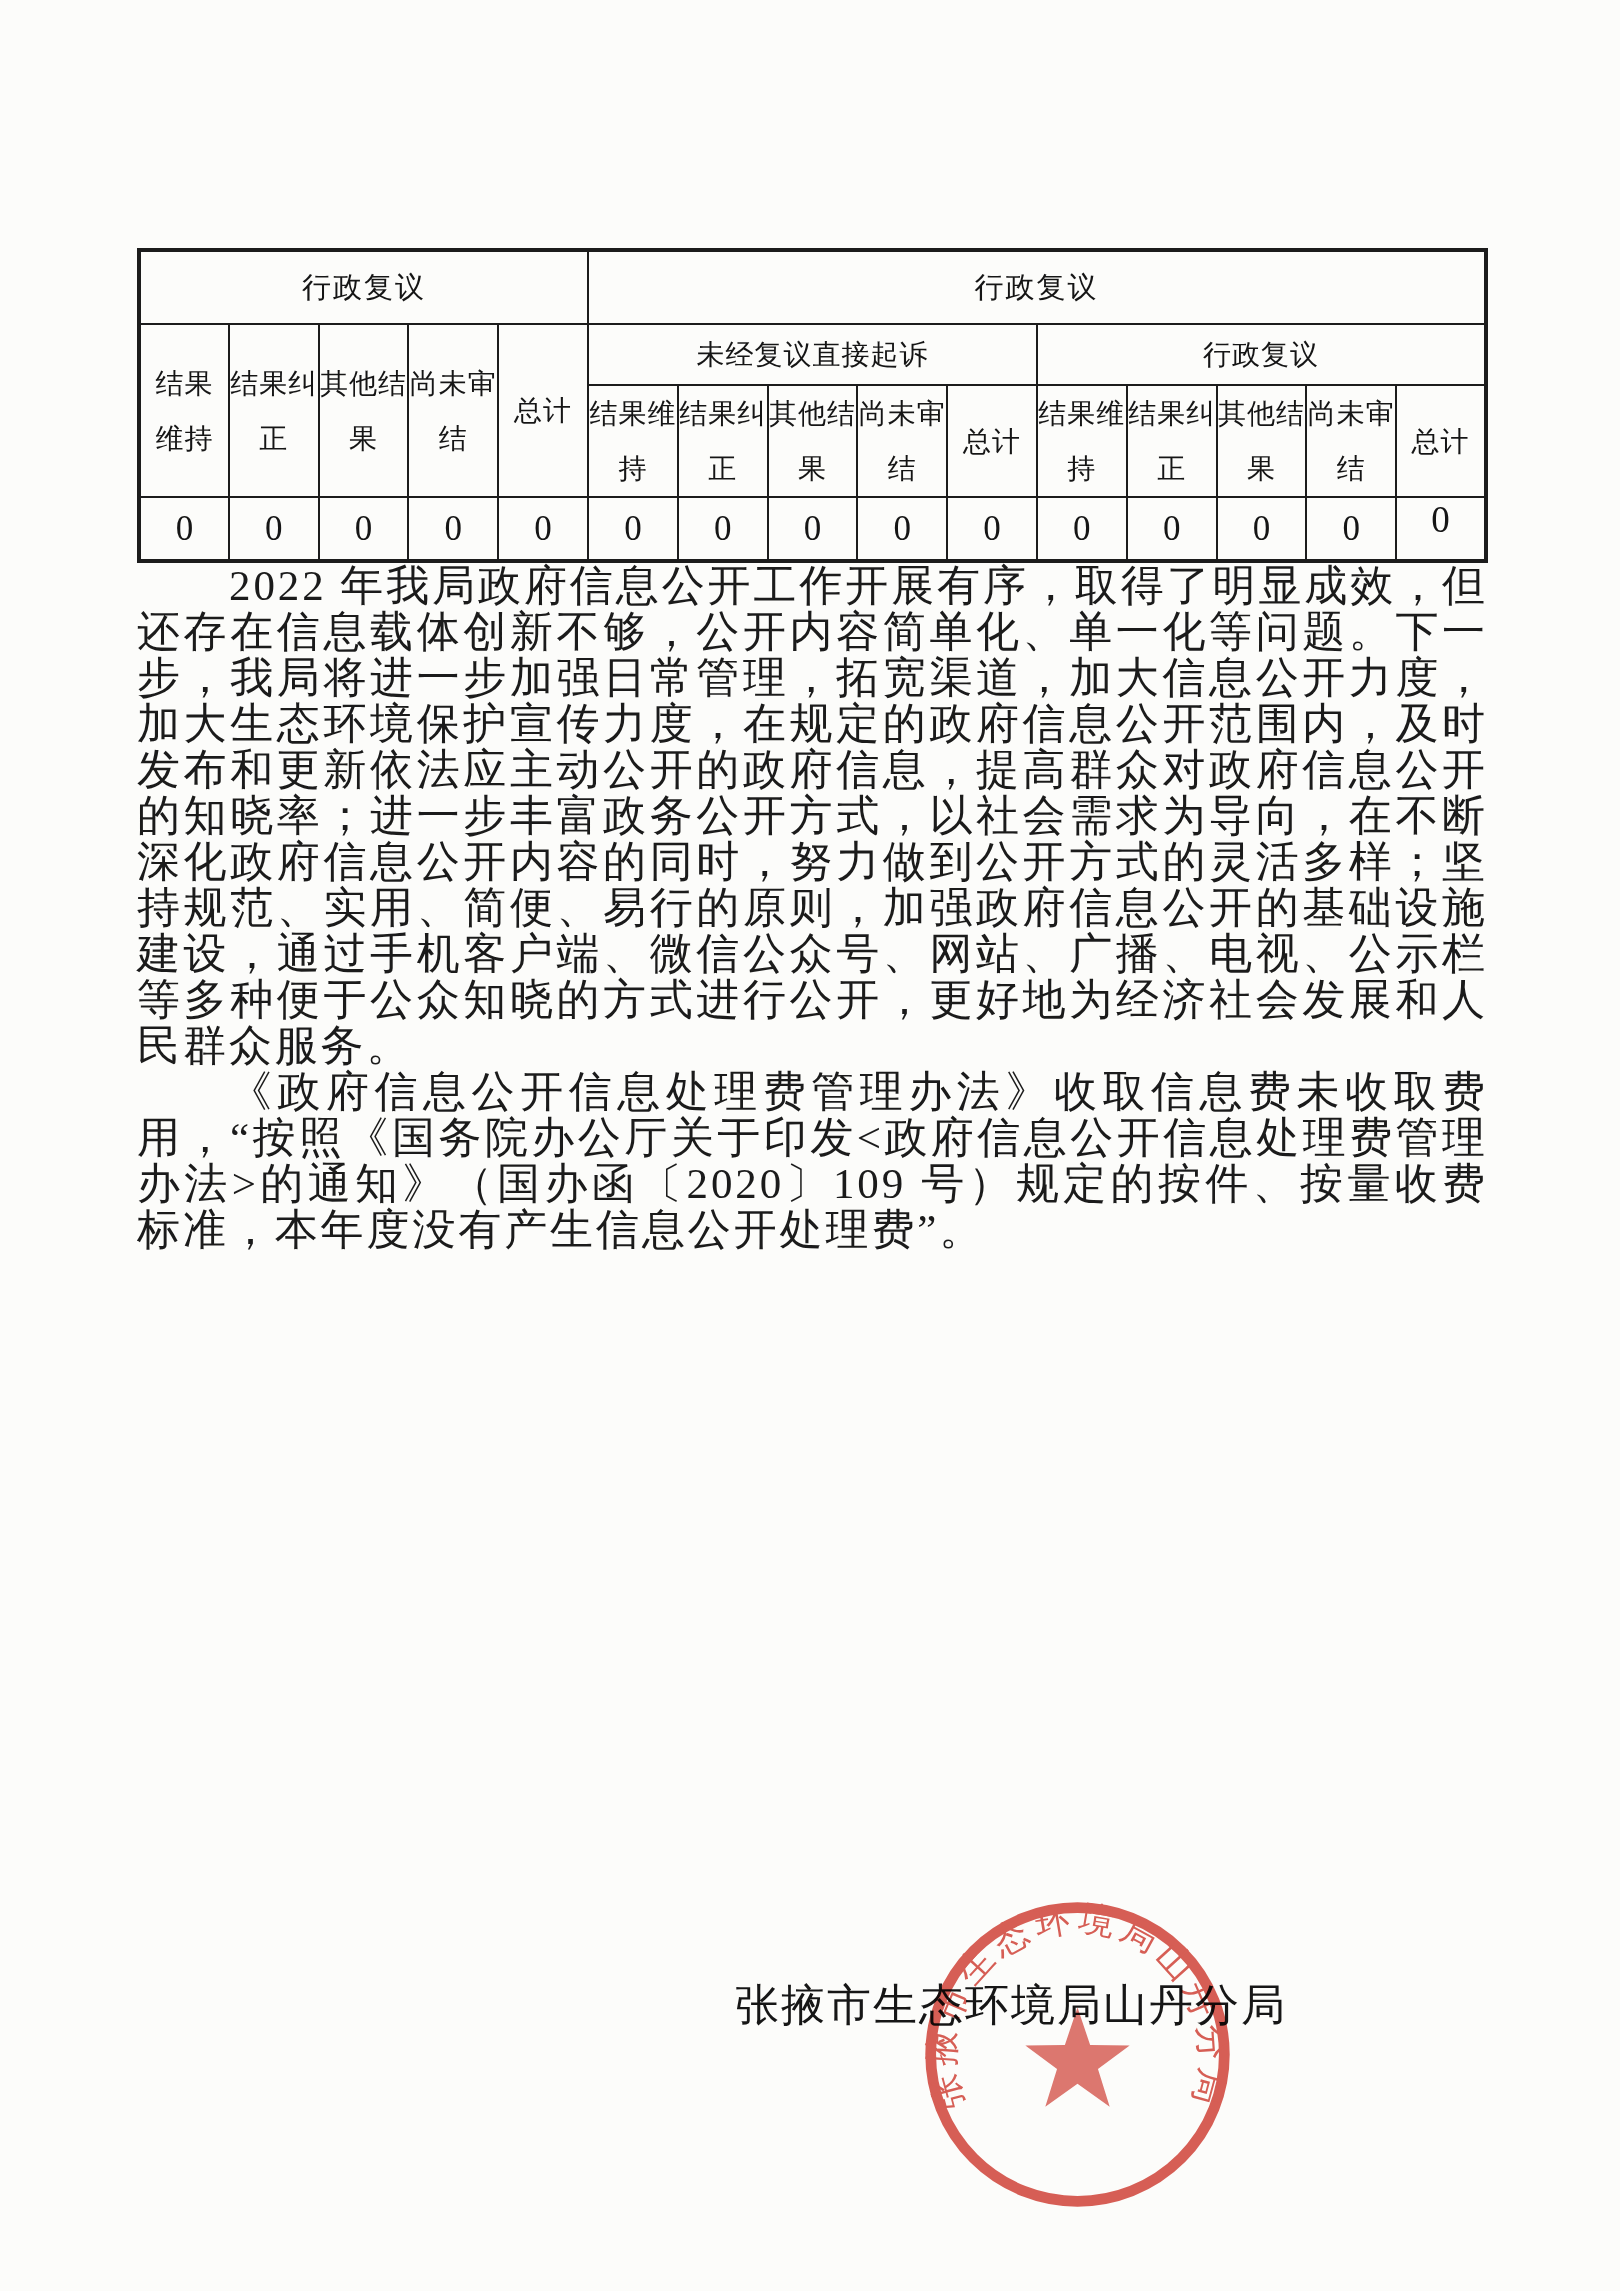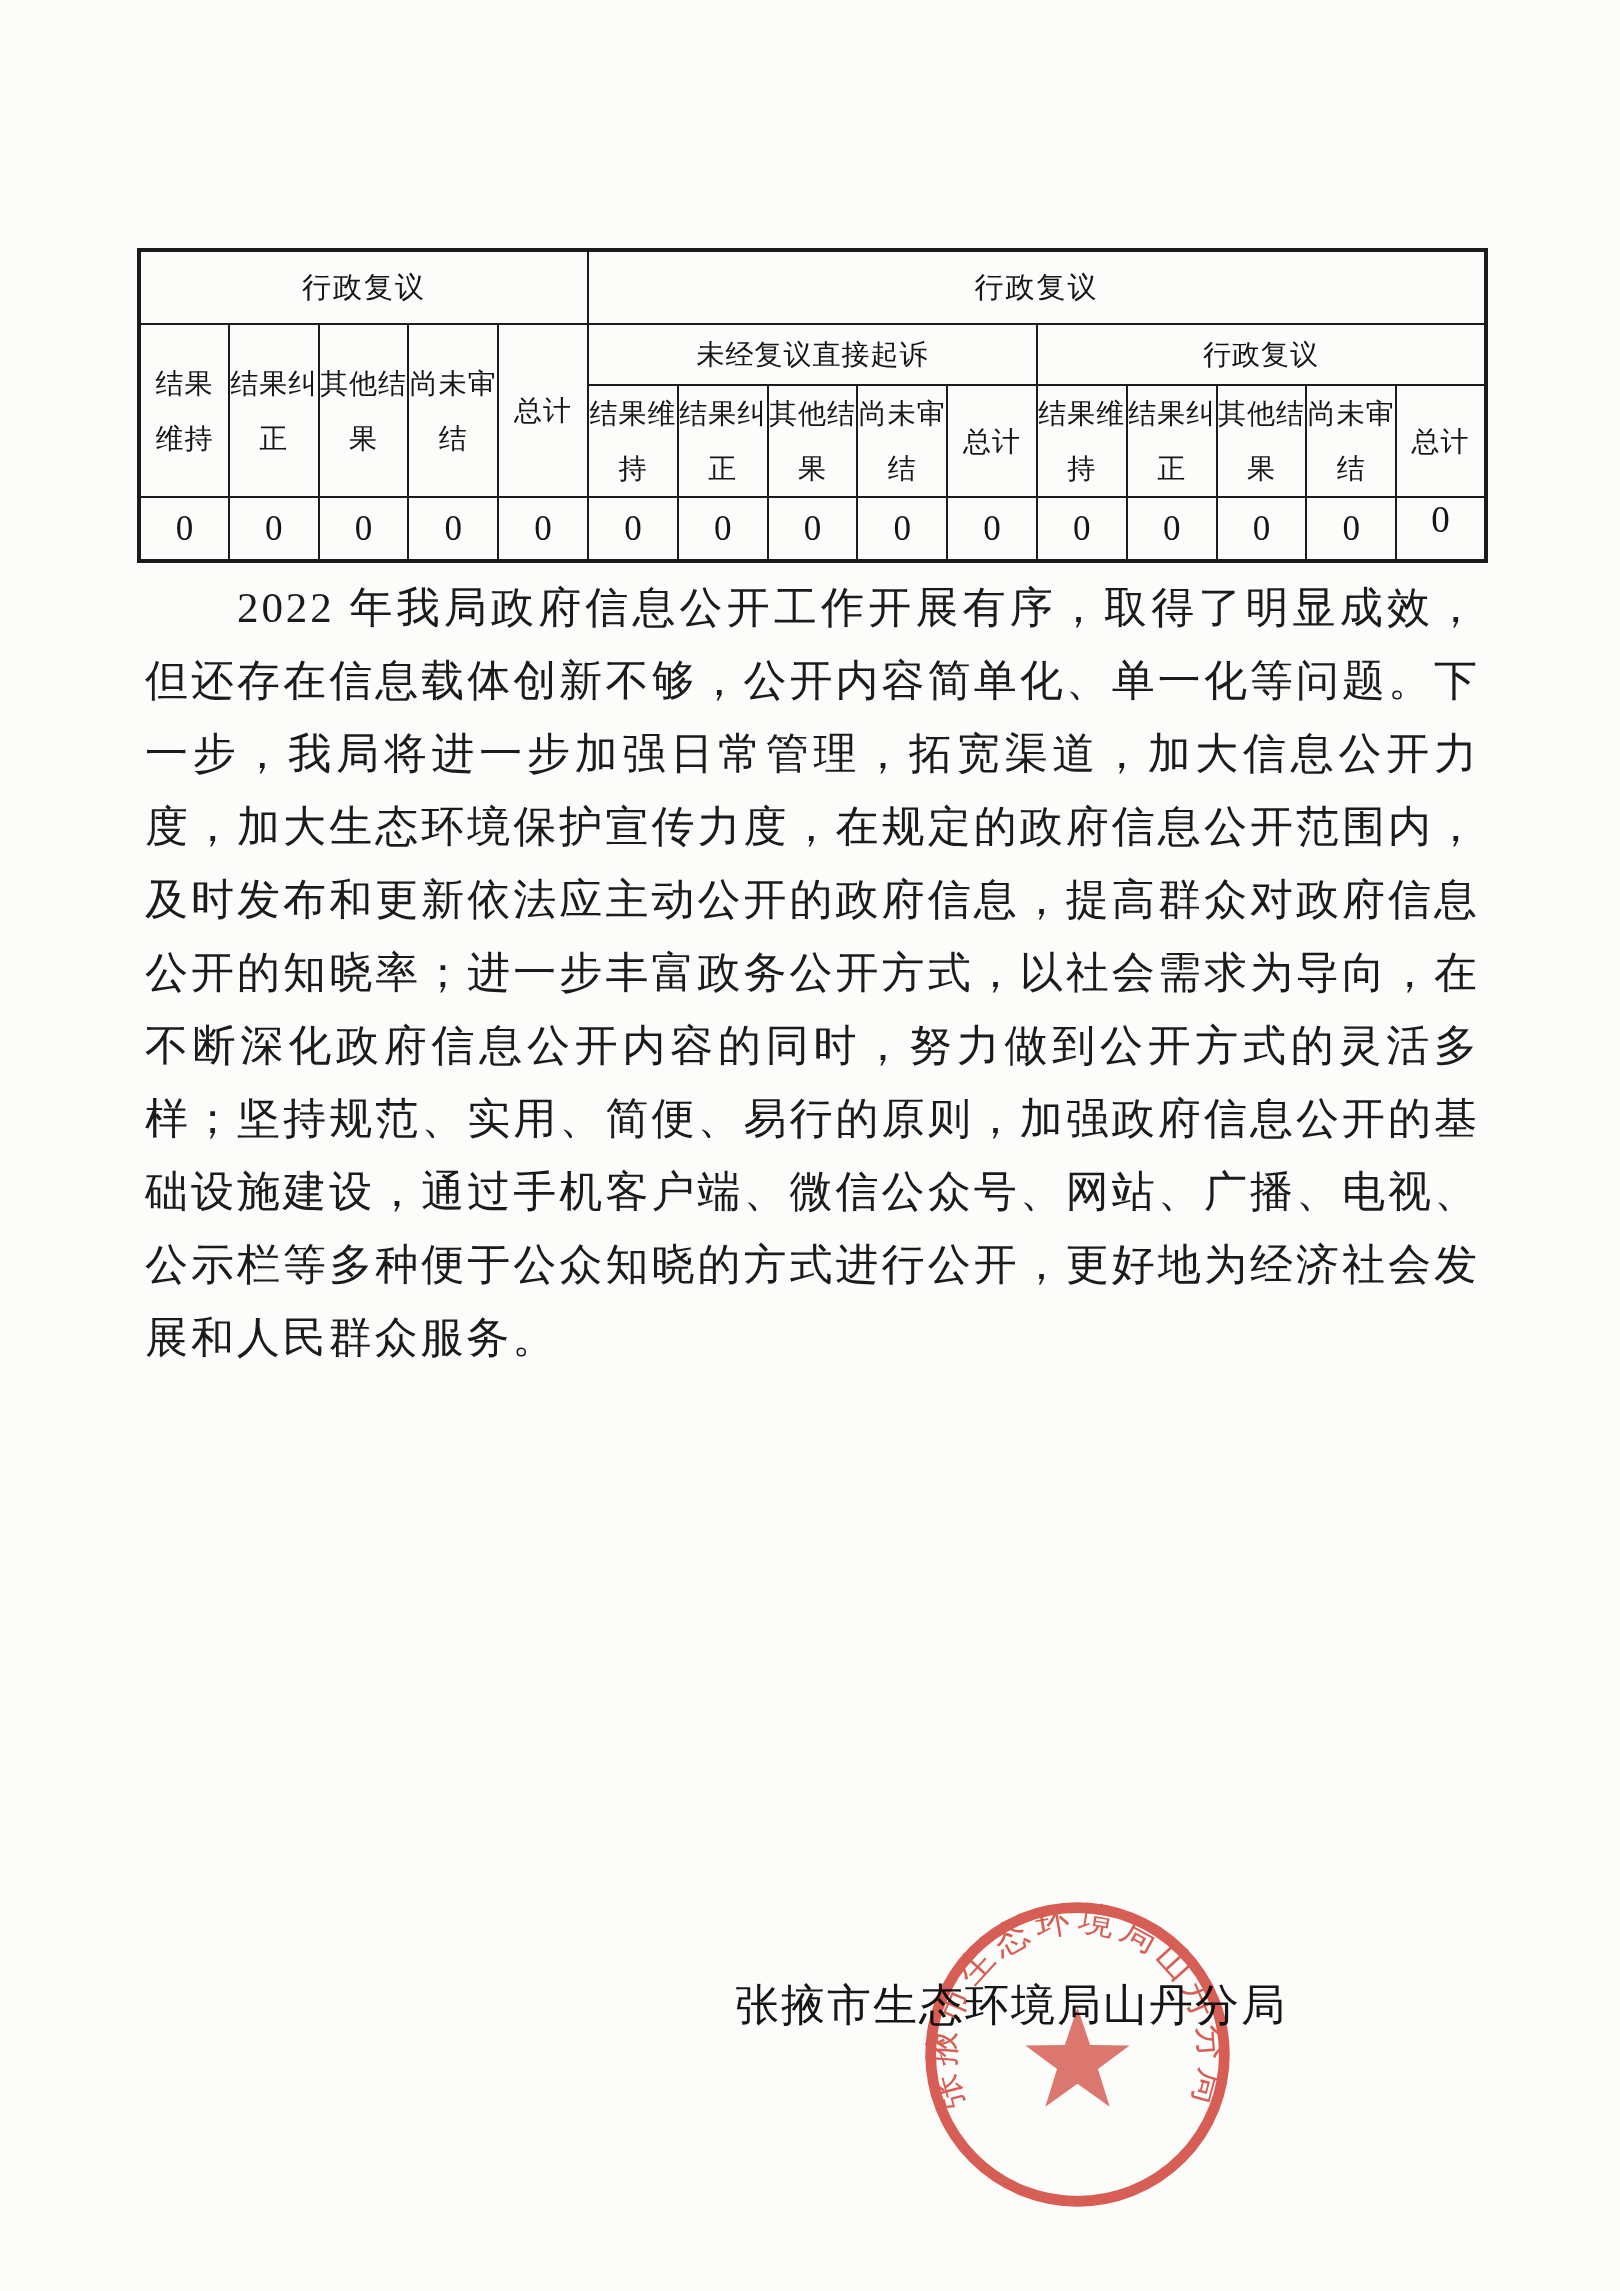--- a/index.html
+++ b/index.html
@@ -34,22 +34,22 @@
   th.group   { height:71px;  font-size:29px; letter-spacing:2px; }
   th.subgrp  { height:59px;  font-size:28px; letter-spacing:1px; }
   th.leaf    { height:110px; font-size:28px; line-height:55px; letter-spacing:1px;
                padding:0 15.7px; word-break:break-all; }
   th.leafTall{ font-size:28px; line-height:55px; letter-spacing:1px;
                padding:0 15.7px; word-break:break-all; }
   td.val     { height:61px; font-size:35px; }
   td.val-raised { vertical-align:top; padding-top:2px; font-size:37px; }
 
   .para {
-    font-size:43px; line-height:73px; letter-spacing:2.9px;
-    text-align:justify; text-indent:92px; margin:8px;
+    font-size:43px; line-height:46px; letter-spacing:2.9px;
+    text-align:justify; text-indent:92px; margin:0;
     color:#1b1b1b;
   }
   .sign-org {
     position:absolute; left:735px; top:1976px;
     font-size:44px; letter-spacing:2px; color:#161616; white-space:nowrap;
   }
   .sign-date {
     position:absolute; left:880px; top:2045px;
     font-size:43px; letter-spacing:2.9px; color:#161616; white-space:nowrap;
   }
@@ -107,20 +107,21 @@
         <td class="val">0</td>
         <td class="val">0</td>
         <td class="val">0</td>
         <td class="val val-raised">0</td>
       </tr>
     </tbody>
       </table>
 
     <p class="para">2022 年我局政府信息公开工作开展有序，取得了明显成效，但还存在信息载体创新不够，公开内容简单化、单一化等问题。下一步，我局将进一步加强日常管理，拓宽渠道，加大信息公开力度，加大生态环境保护宣传力度，在规定的政府信息公开范围内，及时发布和更新依法应主动公开的政府信息，提高群众对政府信息公开的知晓率；进一步丰富政务公开方式，以社会需求为导向，在不断深化政府信息公开内容的同时，努力做到公开方式的灵活多样；坚持规范、实用、简便、易行的原则，加强政府信息公开的基础设施建设，通过手机客户端、微信公众号、网站、广播、电视、公示栏等多种便于公众知晓的方式进行公开，更好地为经济社会发展和人民群众服务。</p>
 
+    <p class="para">《政府信息公开信息处理费管理办法》收取信息费未收取费用，“按照《国务院办公厅关于印发&lt;政府信息公开信息处理费管理办法&gt;的通知》（国办函〔2020〕109 号）规定的按件、按量收费标准，本年度没有产生信息公开处理费”。</p>
   </div>
 
   <div class="sign-org">张掖市生态环境局山丹分局</div>
 
   <svg class="seal" viewBox="-165 -165 330 330" xmlns="http://www.w3.org/2000/svg">
     <circle cx="0" cy="0" r="150" fill="none" stroke-width="11" stroke="#d4493f"></circle>
     <path d="M0,-48 L12.9,-9.8 L53.3,-9.3 L20.9,14.8 L32.9,53.3 L0,30 L-32.9,53.3 L-20.9,14.8 L-53.3,-9.3 L-12.9,-9.8 Z" opacity="0.85" fill="#d4493f"></path>
     <defs>
       <path id="sealArc" d="M -114.2 53.3 A 126 126 0 1 1 114.2 53.3" fill="none"></path>
     </defs>

